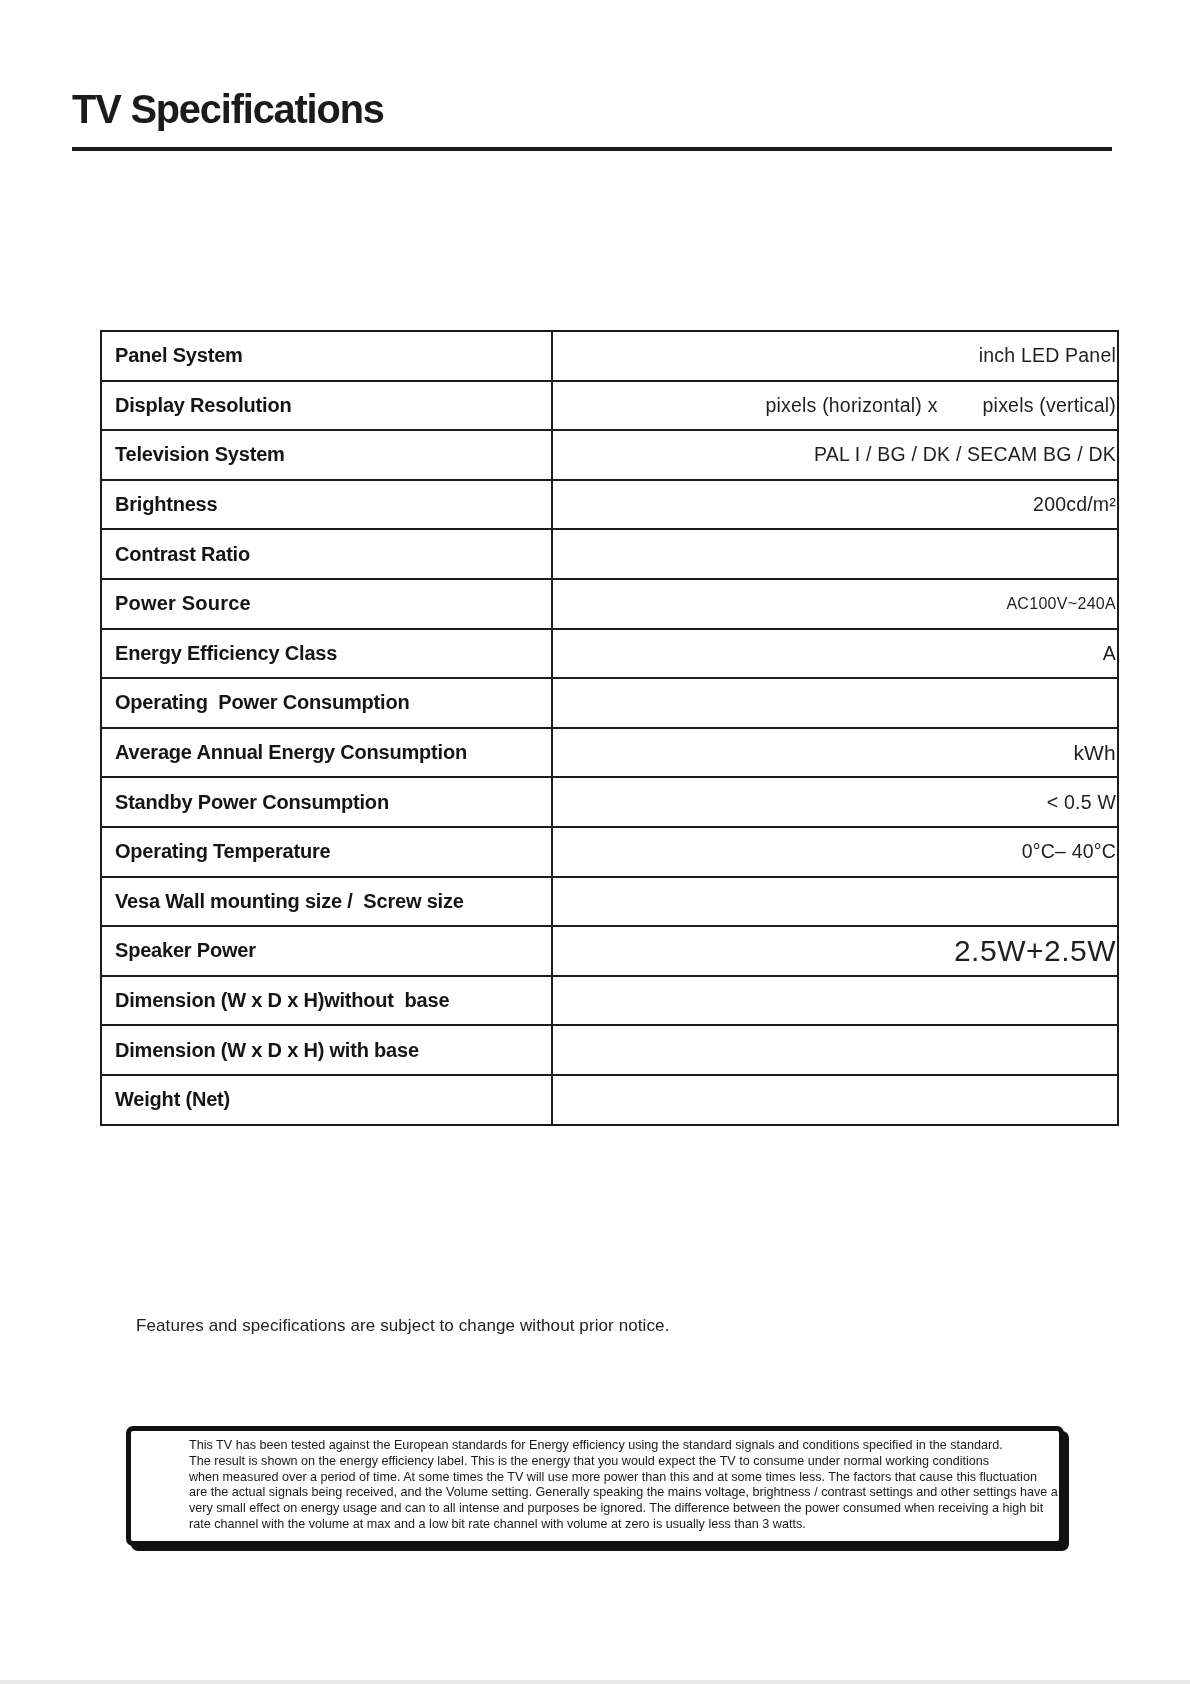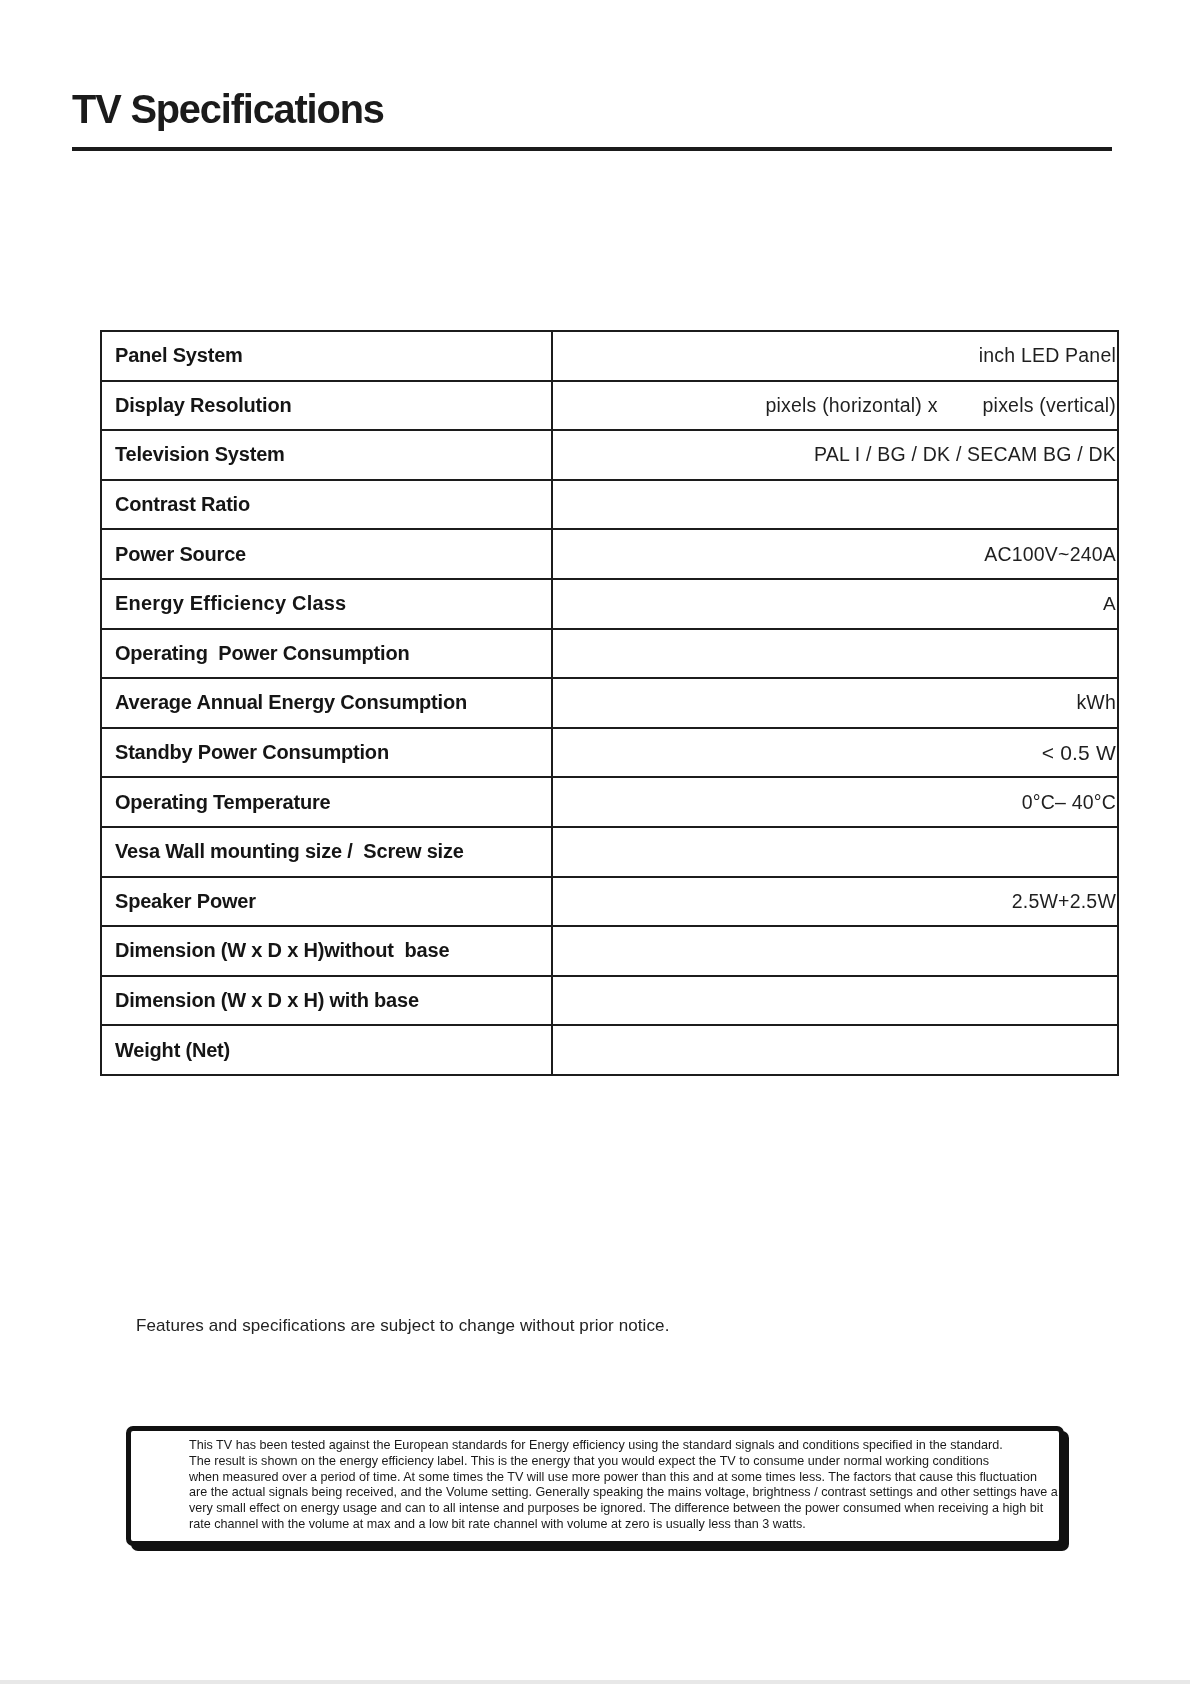--- a/index.html
+++ b/index.html
@@ -50,24 +50,24 @@
     color:#151515;
   }
   #spec-table td.value{
     text-align:right;
     font-size:19.5px;
     letter-spacing:0.2px;
     white-space:pre;
     color:#1f1f1f;
   }
   
-  #spec-table tr:nth-child(6) td.value{font-size:19px;letter-spacing:0.3px;margin-top:24px;}
+  #spec-table tr:nth-child(6) td.value{font-size:16px;letter-spacing:0.3px;margin-top:24px;}
   #spec-table tr:nth-child(6) td.label{letter-spacing:0.2px;}
   #spec-table tr:nth-child(9) td.value{font-size:21px;}
-  #spec-table tr:nth-child(13) td.value{font-size:18px;letter-spacing:0.5px;margin-top:40px;}
+  #spec-table tr:nth-child(13) td.value{font-size:30px;letter-spacing:0.5px;margin-top:40px;}
   
   #footnote{
     position:absolute;left:136px;top:1316px;
     font-size:17px;color:#222;
     letter-spacing:0.1px;
   }
   
   #energy-box{
     position:absolute;left:126px;top:1426px;
     width:900px;
@@ -104,20 +104,24 @@
           <td class="label">Panel System</td>
           <td class="value">inch LED Panel</td>
         </tr>
         <tr>
           <td class="label">Display Resolution</td>
           <td class="value">pixels (horizontal) x        pixels (vertical)</td>
         </tr>
         <tr>
           <td class="label">Television System</td>
           <td class="value">PAL I / BG / DK / SECAM BG / DK</td>
+        </tr>
+        <tr>
+          <td class="label">Brightness</td>
+          <td class="value">200cd/m²</td>
         </tr>
         <tr>
           <td class="label">Contrast Ratio</td>
           <td class="value"></td>
         </tr>
         <tr>
           <td class="label">Power Source</td>
           <td class="value">AC100V~240A</td>
         </tr>
         <tr>

